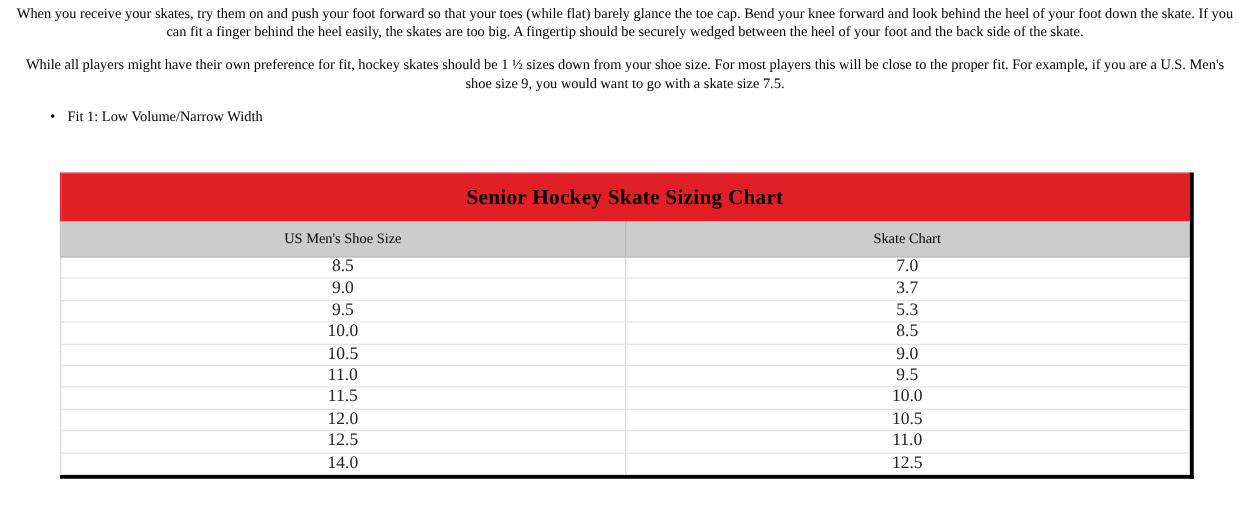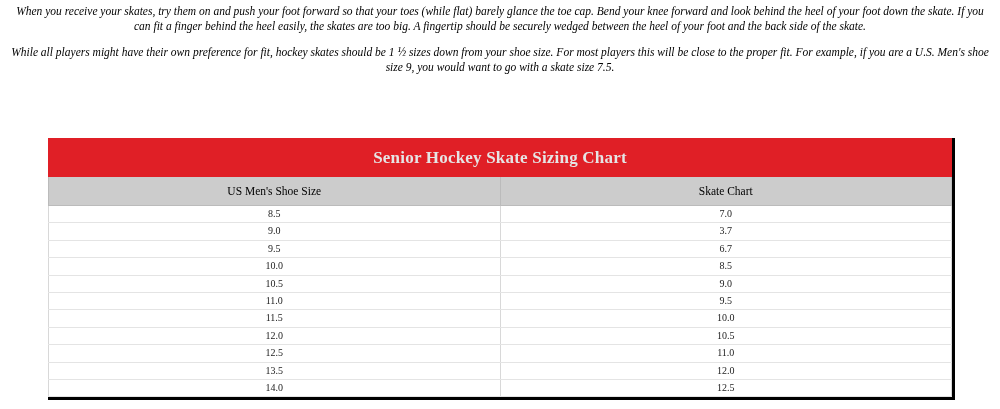--- a/index.html
+++ b/index.html
@@ -19,21 +19,20 @@
     width: 1000px;
     height: 409px;
   }
   .intro {
     width: 980px;
     margin: 0 auto;
     padding-top: 4px;
     font-size: 11.5px;
     line-height: 1.28;
     text-align: center;
-    font-style: italic;
   }
   .intro p {
     margin: 0 0 12px 0;
   }
   .fit-list {
     margin: 0;
     padding: 0 0 0 40px;
     list-style: none;
     font-size: 11.5px;
     line-height: 1.32;
@@ -62,40 +61,40 @@
     border-collapse: collapse;
     width: 100%;
     table-layout: fixed;
   }
   table.sizing td, table.sizing th {
     border: 1px solid #cccccc;
     padding: 0;
   }
   .title-cell {
     background: #e01f26;
-    color: #e5e5e5;
+    color: #000000;
     font-size: 17px;
     font-weight: bold;
     text-align: center;
     height: 37px;
     border: 1px solid #e01f26 !important;
     letter-spacing: 0.2px;
   }
   .col-head {
     background: #cccccc;
     color: #000000;
     font-size: 11.5px;
     font-weight: normal;
     text-align: center;
     height: 28px;
     border: 1px solid #bbbbbb !important;
   }
   .data-cell {
     text-align: center;
-    font-size: 10px;
+    font-size: 14px;
     height: 16.4px;
     line-height: 16.4px;
     color: #222222;
     border-left: 1px solid #d8d8d8 !important;
     border-right: 1px solid #d8d8d8 !important;
     border-top: 1px solid #e4e4e4 !important;
     border-bottom: 1px solid #e4e4e4 !important;
     margin-left: 20px;
   }
 </style>
@@ -103,20 +102,21 @@
 <body>
 
 <div class="page">
 
   <div class="intro">
     <p>When you receive your skates, try them on and push your foot forward so that your toes (while flat) barely glance the toe cap. Bend your knee forward and look behind the heel of your foot down the skate. If you can fit a finger behind the heel easily, the skates are too big. A fingertip should be securely wedged between the heel of your foot and the back side of the skate.</p>
     <p>While all players might have their own preference for fit, hockey skates should be 1 ½ sizes down from your shoe size. For most players this will be close to the proper fit. For example, if you are a U.S. Men's shoe size 9, you would want to go with a skate size 7.5.</p>
   </div>
 
   <ul class="fit-list">
+    <li>Fit 1: Low Volume/Narrow Width</li>
   </ul>
 
   <div class="chart-wrap">
     <table class="sizing">
       <tbody>
         <tr>
           <td class="title-cell" colspan="2">Senior Hockey Skate Sizing Chart</td>
         </tr>
         <tr>
           <th class="col-head">US Men's Shoe Size</th>
@@ -125,21 +125,21 @@
         <tr>
           <td class="data-cell">8.5</td>
           <td class="data-cell">7.0</td>
         </tr>
         <tr>
           <td class="data-cell">9.0</td>
           <td class="data-cell">3.7</td>
         </tr>
         <tr>
           <td class="data-cell">9.5</td>
-          <td class="data-cell">6.7</td>
+          <td class="data-cell">5.3</td>
         </tr>
         <tr>
           <td class="data-cell">10.0</td>
           <td class="data-cell">8.5</td>
         </tr>
         <tr>
           <td class="data-cell">10.5</td>
           <td class="data-cell">9.0</td>
         </tr>
         <tr>
@@ -152,24 +152,20 @@
         </tr>
         <tr>
           <td class="data-cell">12.0</td>
           <td class="data-cell">10.5</td>
         </tr>
         <tr>
           <td class="data-cell">12.5</td>
           <td class="data-cell">11.0</td>
         </tr>
         <tr>
-          <td class="data-cell">13.5</td>
-          <td class="data-cell">12.0</td>
-        </tr>
-        <tr>
           <td class="data-cell">14.0</td>
           <td class="data-cell">12.5</td>
         </tr>
 
       </tbody>
     </table>
   </div>
 
 </div>
 

